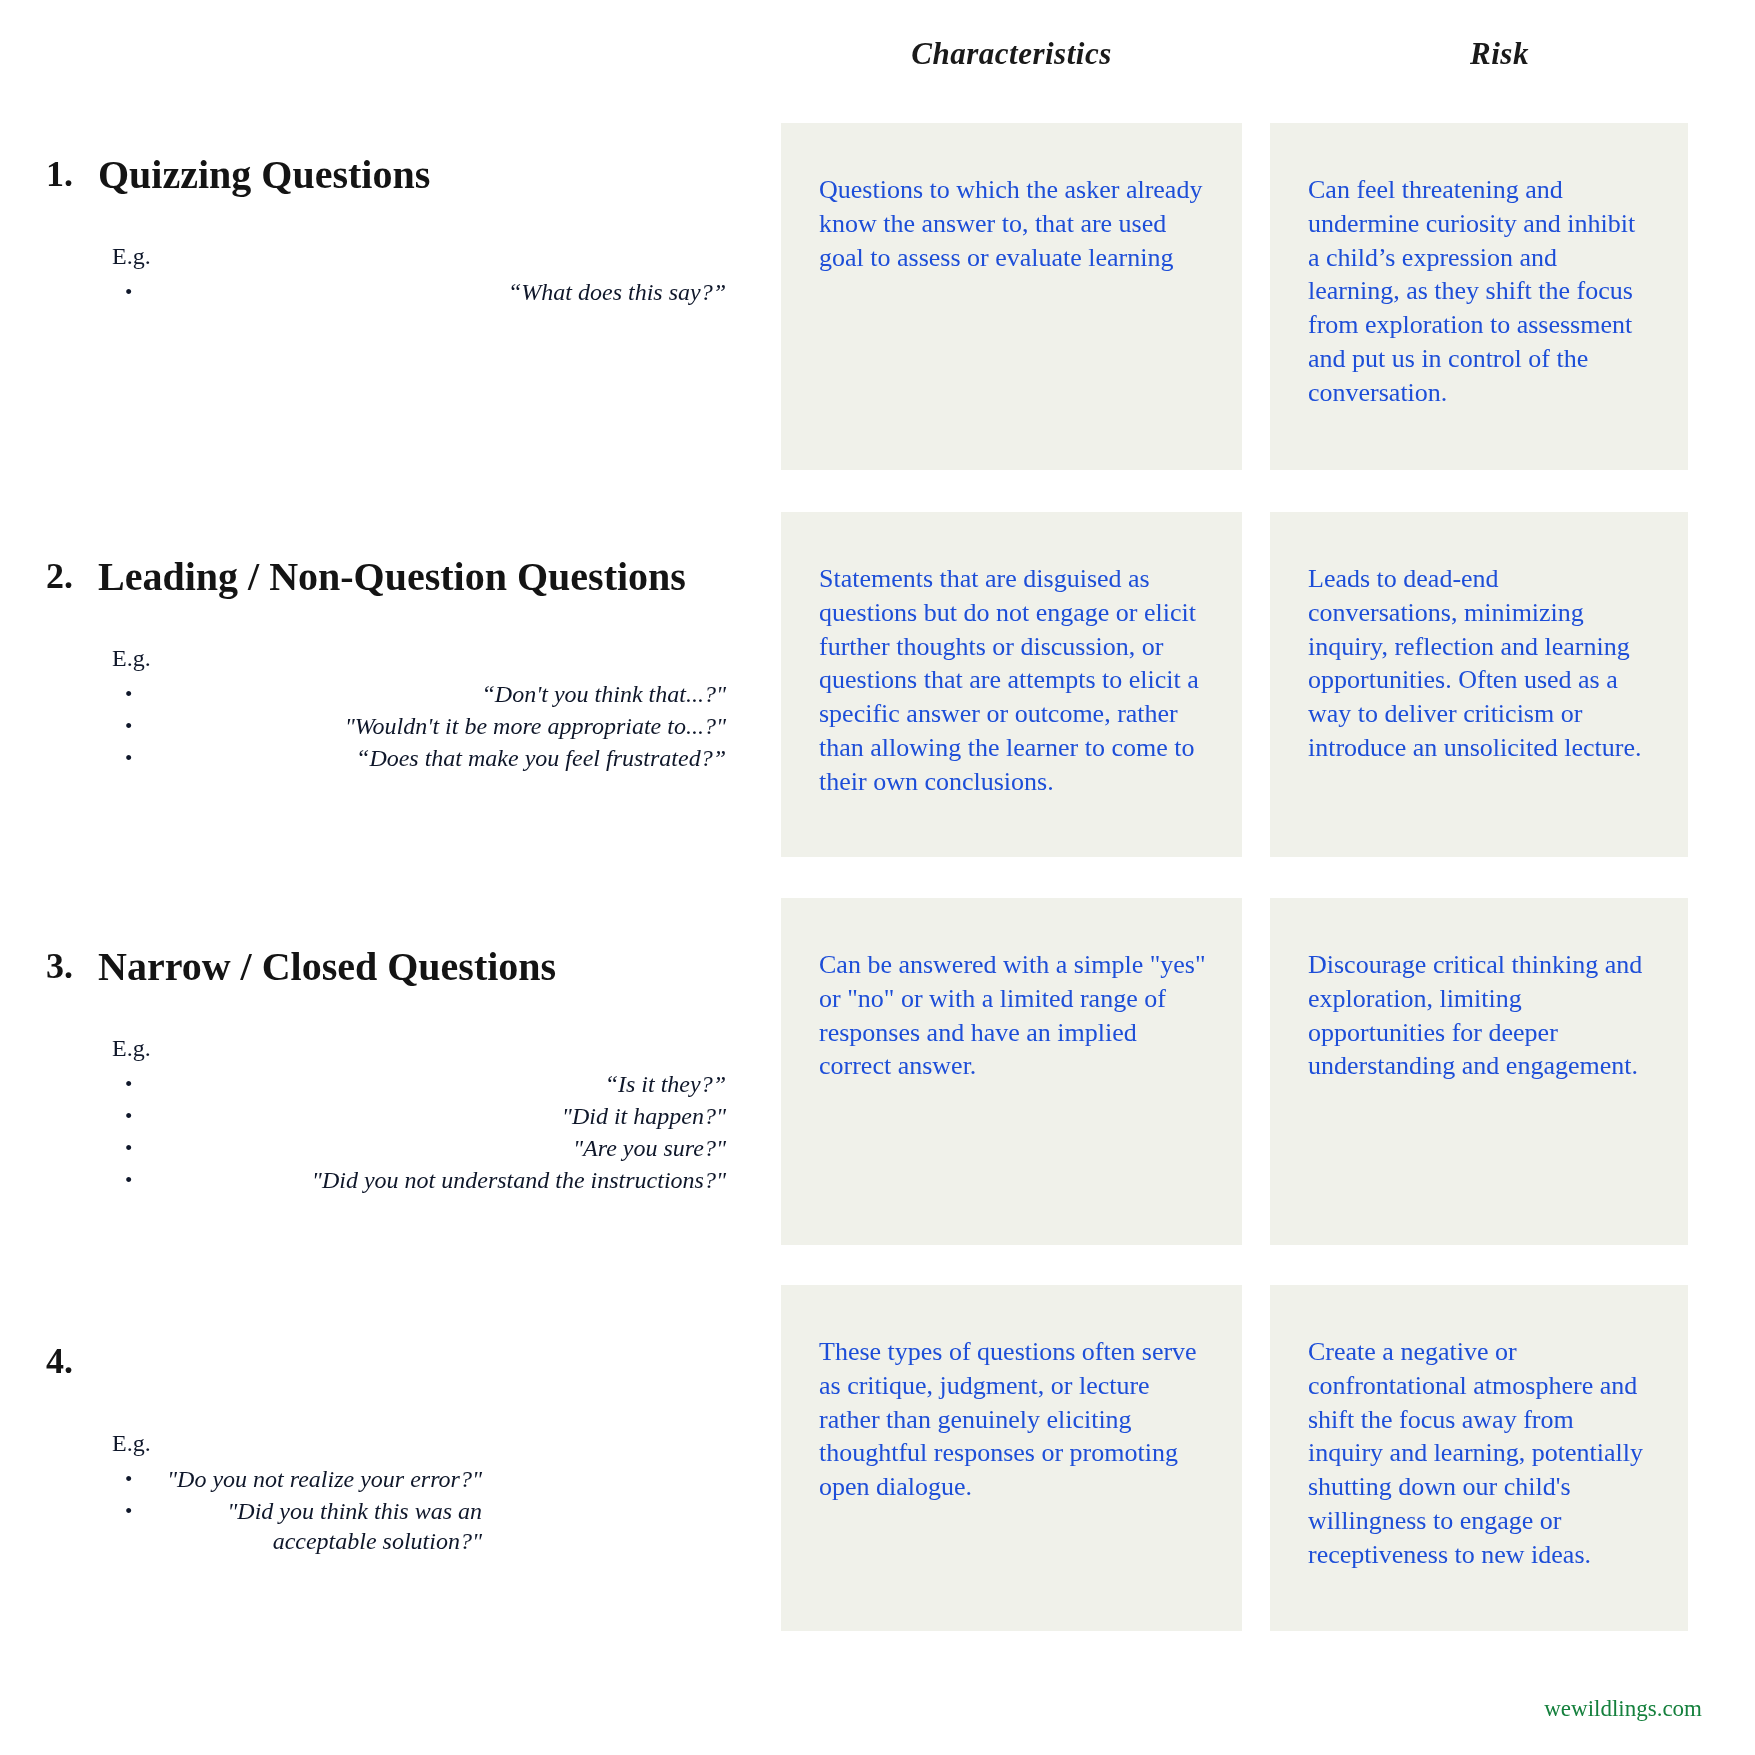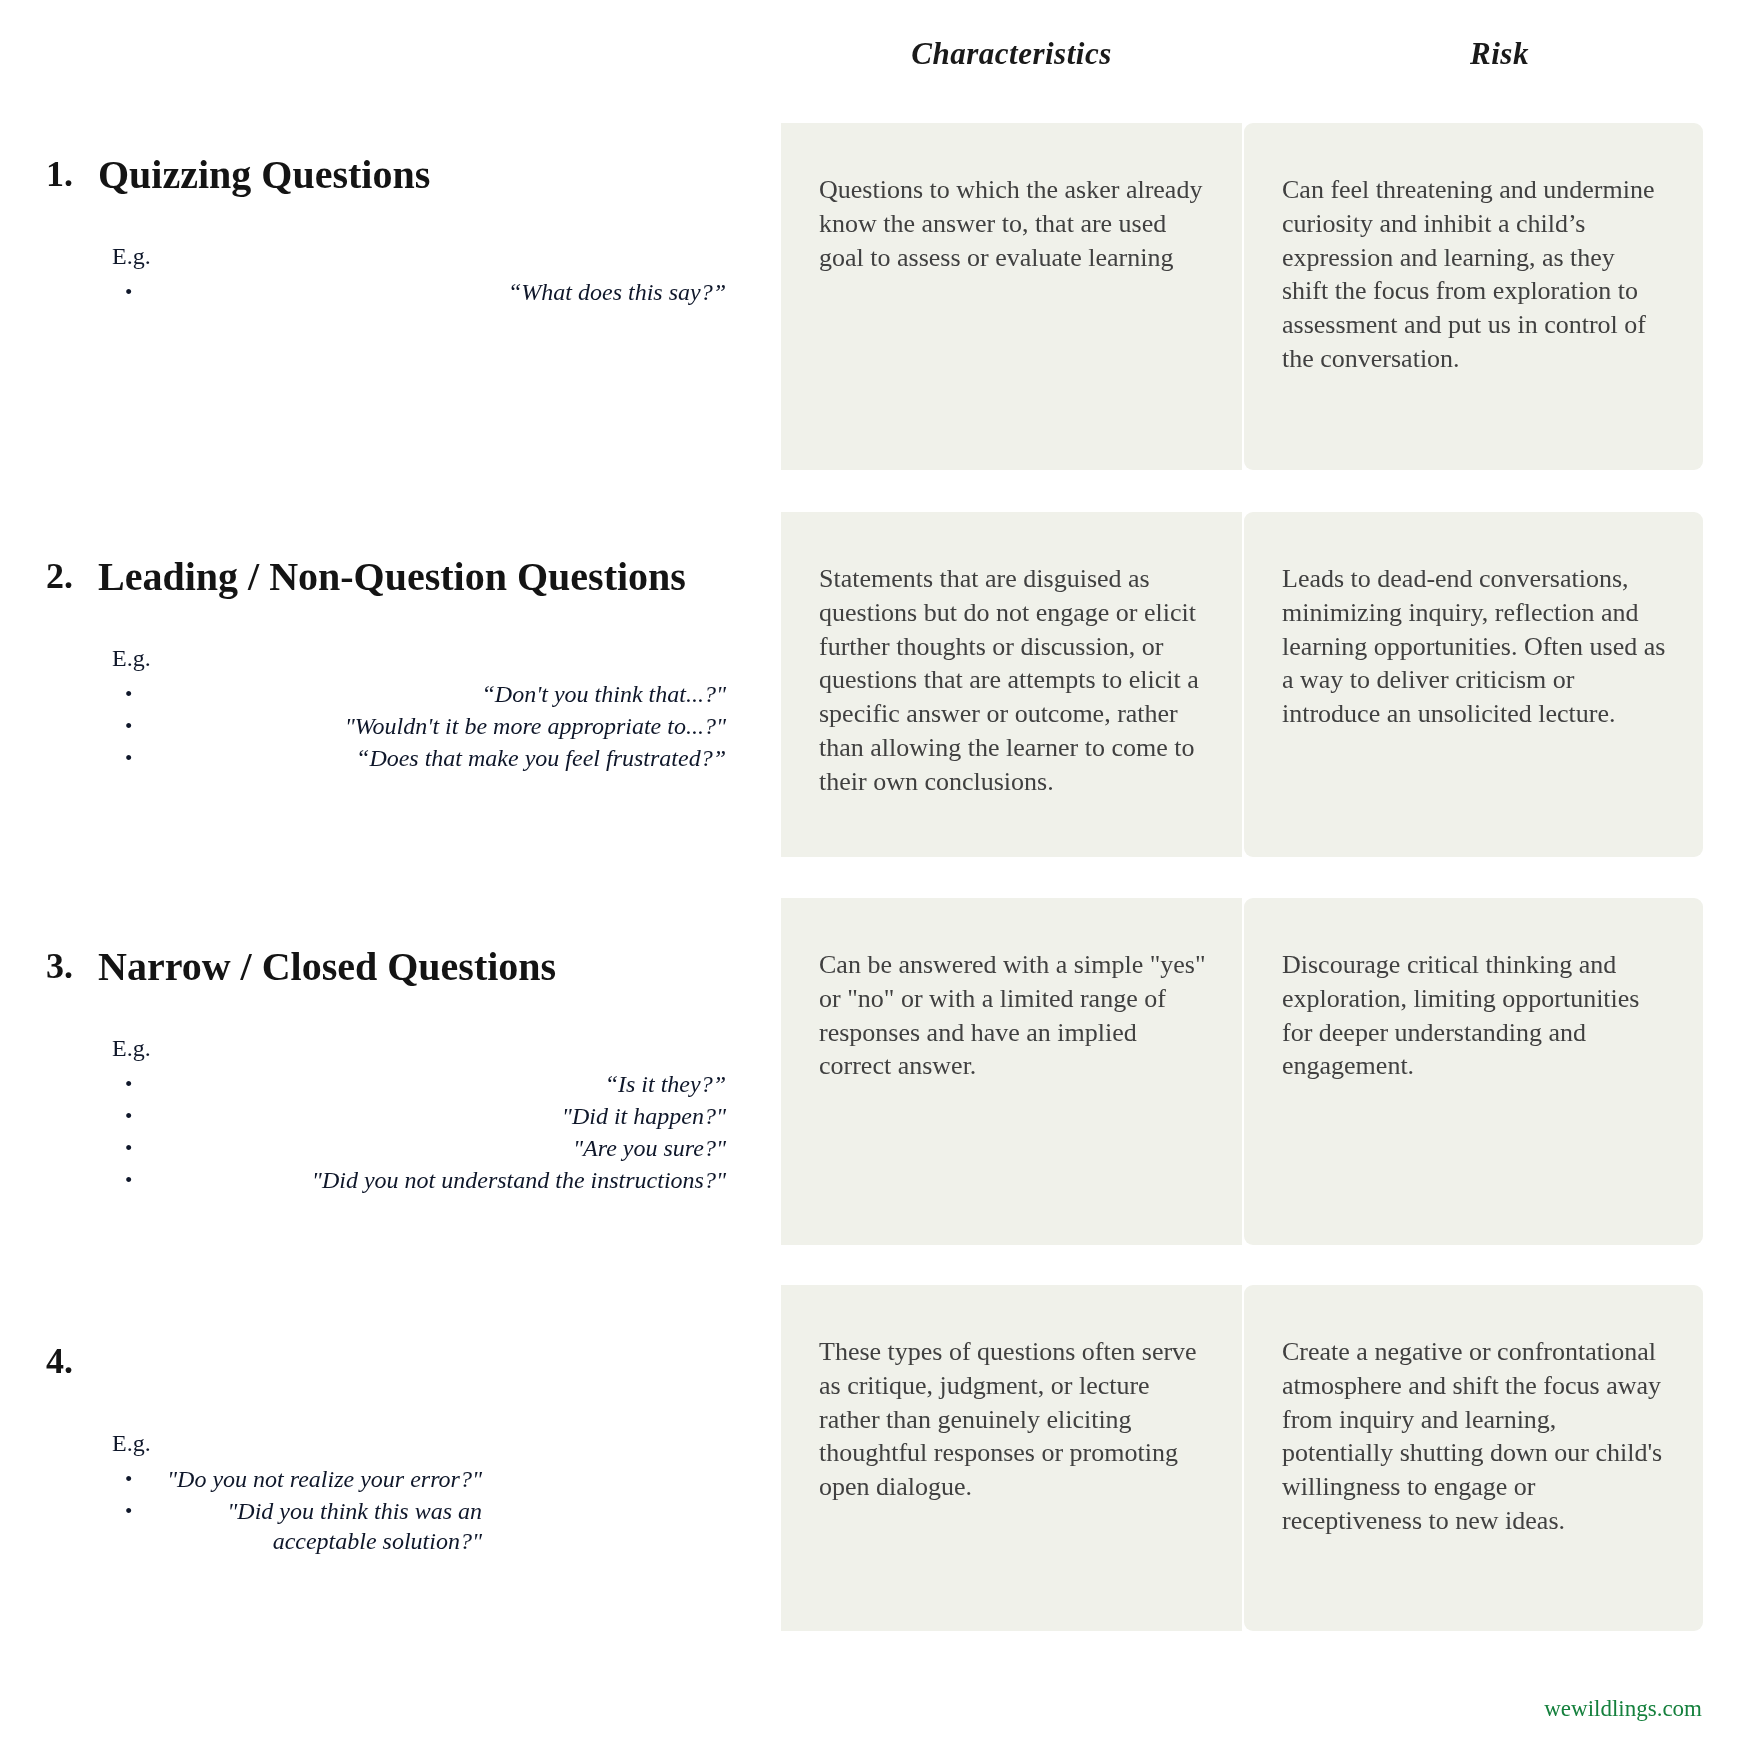--- a/index.html
+++ b/index.html
@@ -27,24 +27,24 @@
   .col-header.risk            { left: 1270px; width: 459px; }
 
   
   .box {
     position: absolute;
     background: #f0f1ea;
     box-sizing: border-box;
     padding: 50px 36px 40px 38px;
     font-size: 26px;
     line-height: 1.3;
-    color: #404040;
+    color: #1d4ed8;
   }
   .box.char { left: 781px;  width: 461px; }
-  .box.risk { left: 1244px; width: 459px; border-radius: 9px; }
+  .box.risk { left: 1270px; width: 418px; }
   .row1 { top: 123px;  height: 347px; }
   .row2 { top: 512px;  height: 345px; }
   .row3 { top: 898px;  height: 347px; }
   .row4 { top: 1285px; height: 346px; }
 
   
   .section { position: absolute; left: 46px; width: 680px; }
   .section.s1 { top: 150px; }
   .section.s2 { top: 552px; }
   .section.s3 { top: 942px; }

